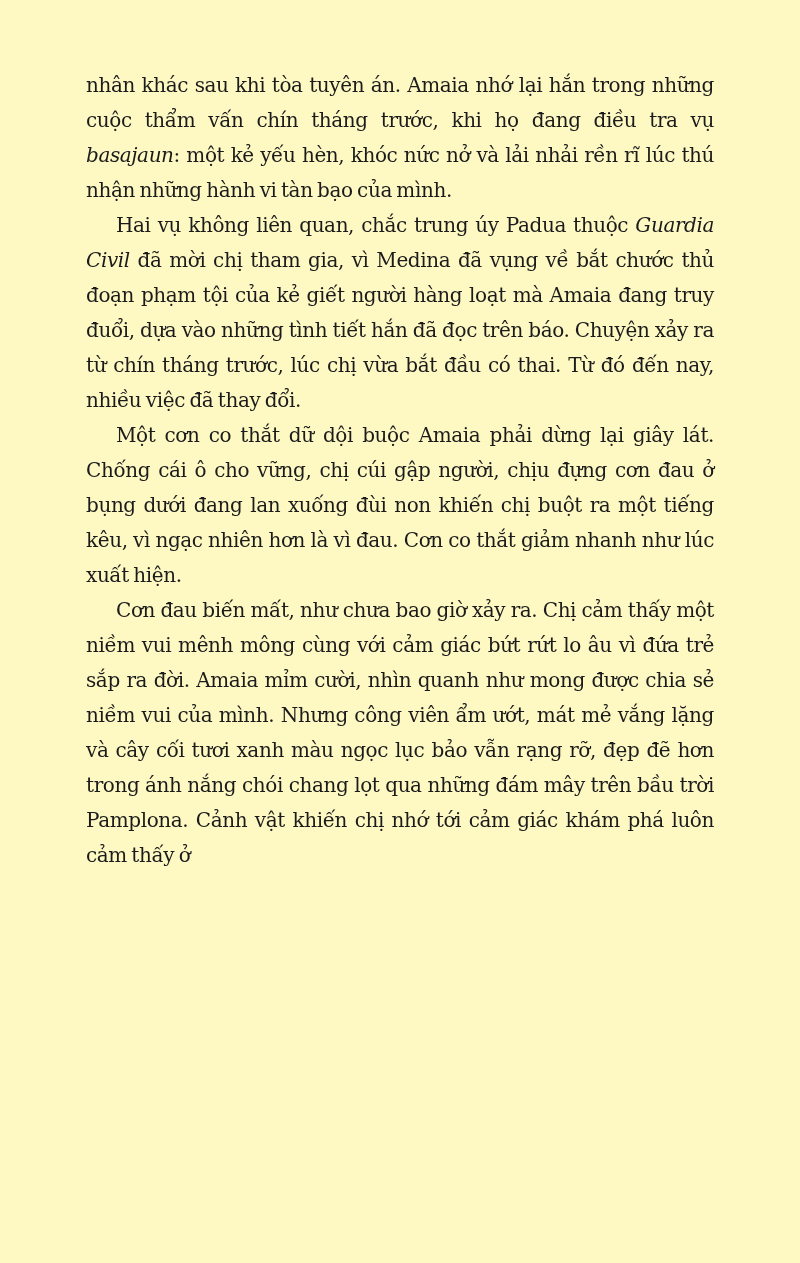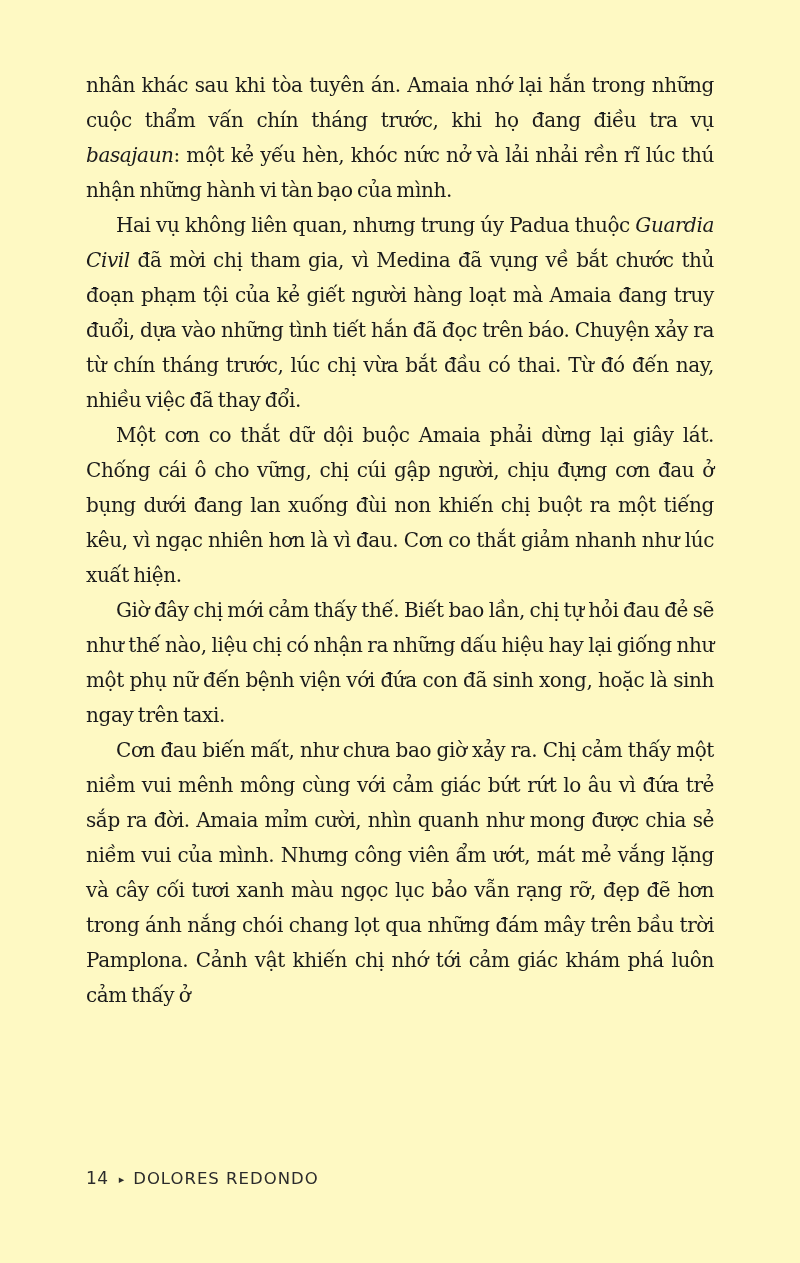--- a/index.html
+++ b/index.html
@@ -69,27 +69,21 @@
     height: 1263px;
   }
 </style>
 </head>
 <body>
 
 <div class="page" style="background: #fef9c3; padding-left: 36px;">
 
   <div class="text-block" style="color: rgb(27, 27, 27);">
       <p class="para no-indent"><span>nhân khác sau khi tòa tuyên án. Amaia nhớ lại hắn trong những cuộc thẩm vấn chín tháng trước, khi họ đang điều tra vụ </span><em>basajaun</em><span>: một kẻ yếu hèn, khóc nức nở và lải nhải rền rĩ lúc thú nhận những hành vi tàn bạo của mình.</span></p>
-      <p class="para"><span>Hai vụ không liên quan, nhưng trung úy Padua thuộc </span><em>Guardia Civil</em><span> đã mời chị tham gia, vì Medina đã vụng về bắt chước thủ đoạn phạm tội của kẻ giết người hàng loạt mà Amaia đang truy đuổi, dựa vào những tình tiết hắn đã đọc trên báo. Chuyện xảy ra từ chín tháng trước, lúc chị vừa bắt đầu có thai. Từ đó đến nay, nhiều việc đã thay đổi.</span></p>
+      <p class="para"><span>Hai vụ không liên quan, chắc trung úy Padua thuộc </span><em>Guardia Civil</em><span> đã mời chị tham gia, vì Medina đã vụng về bắt chước thủ đoạn phạm tội của kẻ giết người hàng loạt mà Amaia đang truy đuổi, dựa vào những tình tiết hắn đã đọc trên báo. Chuyện xảy ra từ chín tháng trước, lúc chị vừa bắt đầu có thai. Từ đó đến nay, nhiều việc đã thay đổi.</span></p>
       <p class="para"><span>Một cơn co thắt dữ dội buộc Amaia phải dừng lại giây lát. Chống cái ô cho vững, chị cúi gập người, chịu đựng cơn đau ở bụng dưới đang lan xuống đùi non khiến chị buột ra một tiếng kêu, vì ngạc nhiên hơn là vì đau. Cơn co thắt giảm nhanh như lúc xuất hiện.</span></p>
-      <p class="para"><span>Giờ đây chị mới cảm thấy thế. Biết bao lần, chị tự hỏi đau đẻ sẽ như thế nào, liệu chị có nhận ra những dấu hiệu hay lại giống như một phụ nữ đến bệnh viện với đứa con đã sinh xong, hoặc là sinh ngay trên taxi.</span></p>
       <p class="para"><span>Cơn đau biến mất, như chưa bao giờ xảy ra. Chị cảm thấy một niềm vui mênh mông cùng với cảm giác bứt rứt lo âu vì đứa trẻ sắp ra đời. Amaia mỉm cười, nhìn quanh như mong được chia sẻ niềm vui của mình. Nhưng công viên ẩm ướt, mát mẻ vắng lặng và cây cối tươi xanh màu ngọc lục bảo vẫn rạng rỡ, đẹp đẽ hơn trong ánh nắng chói chang lọt qua những đám mây trên bầu trời Pamplona. Cảnh vật khiến chị nhớ tới cảm giác khám phá luôn cảm thấy ở</span></p>
     </div>
 
-  <div class="footer">
-    <span class="page-number">14</span>
-    <span class="separator-triangle">▸</span>
-    <span class="book-author">DOLORES REDONDO</span>
-  </div>
 
   <div class="edge-strip" style="background: rgb(46, 157, 150);"></div>
 
 </div>
 
 </body></html>

